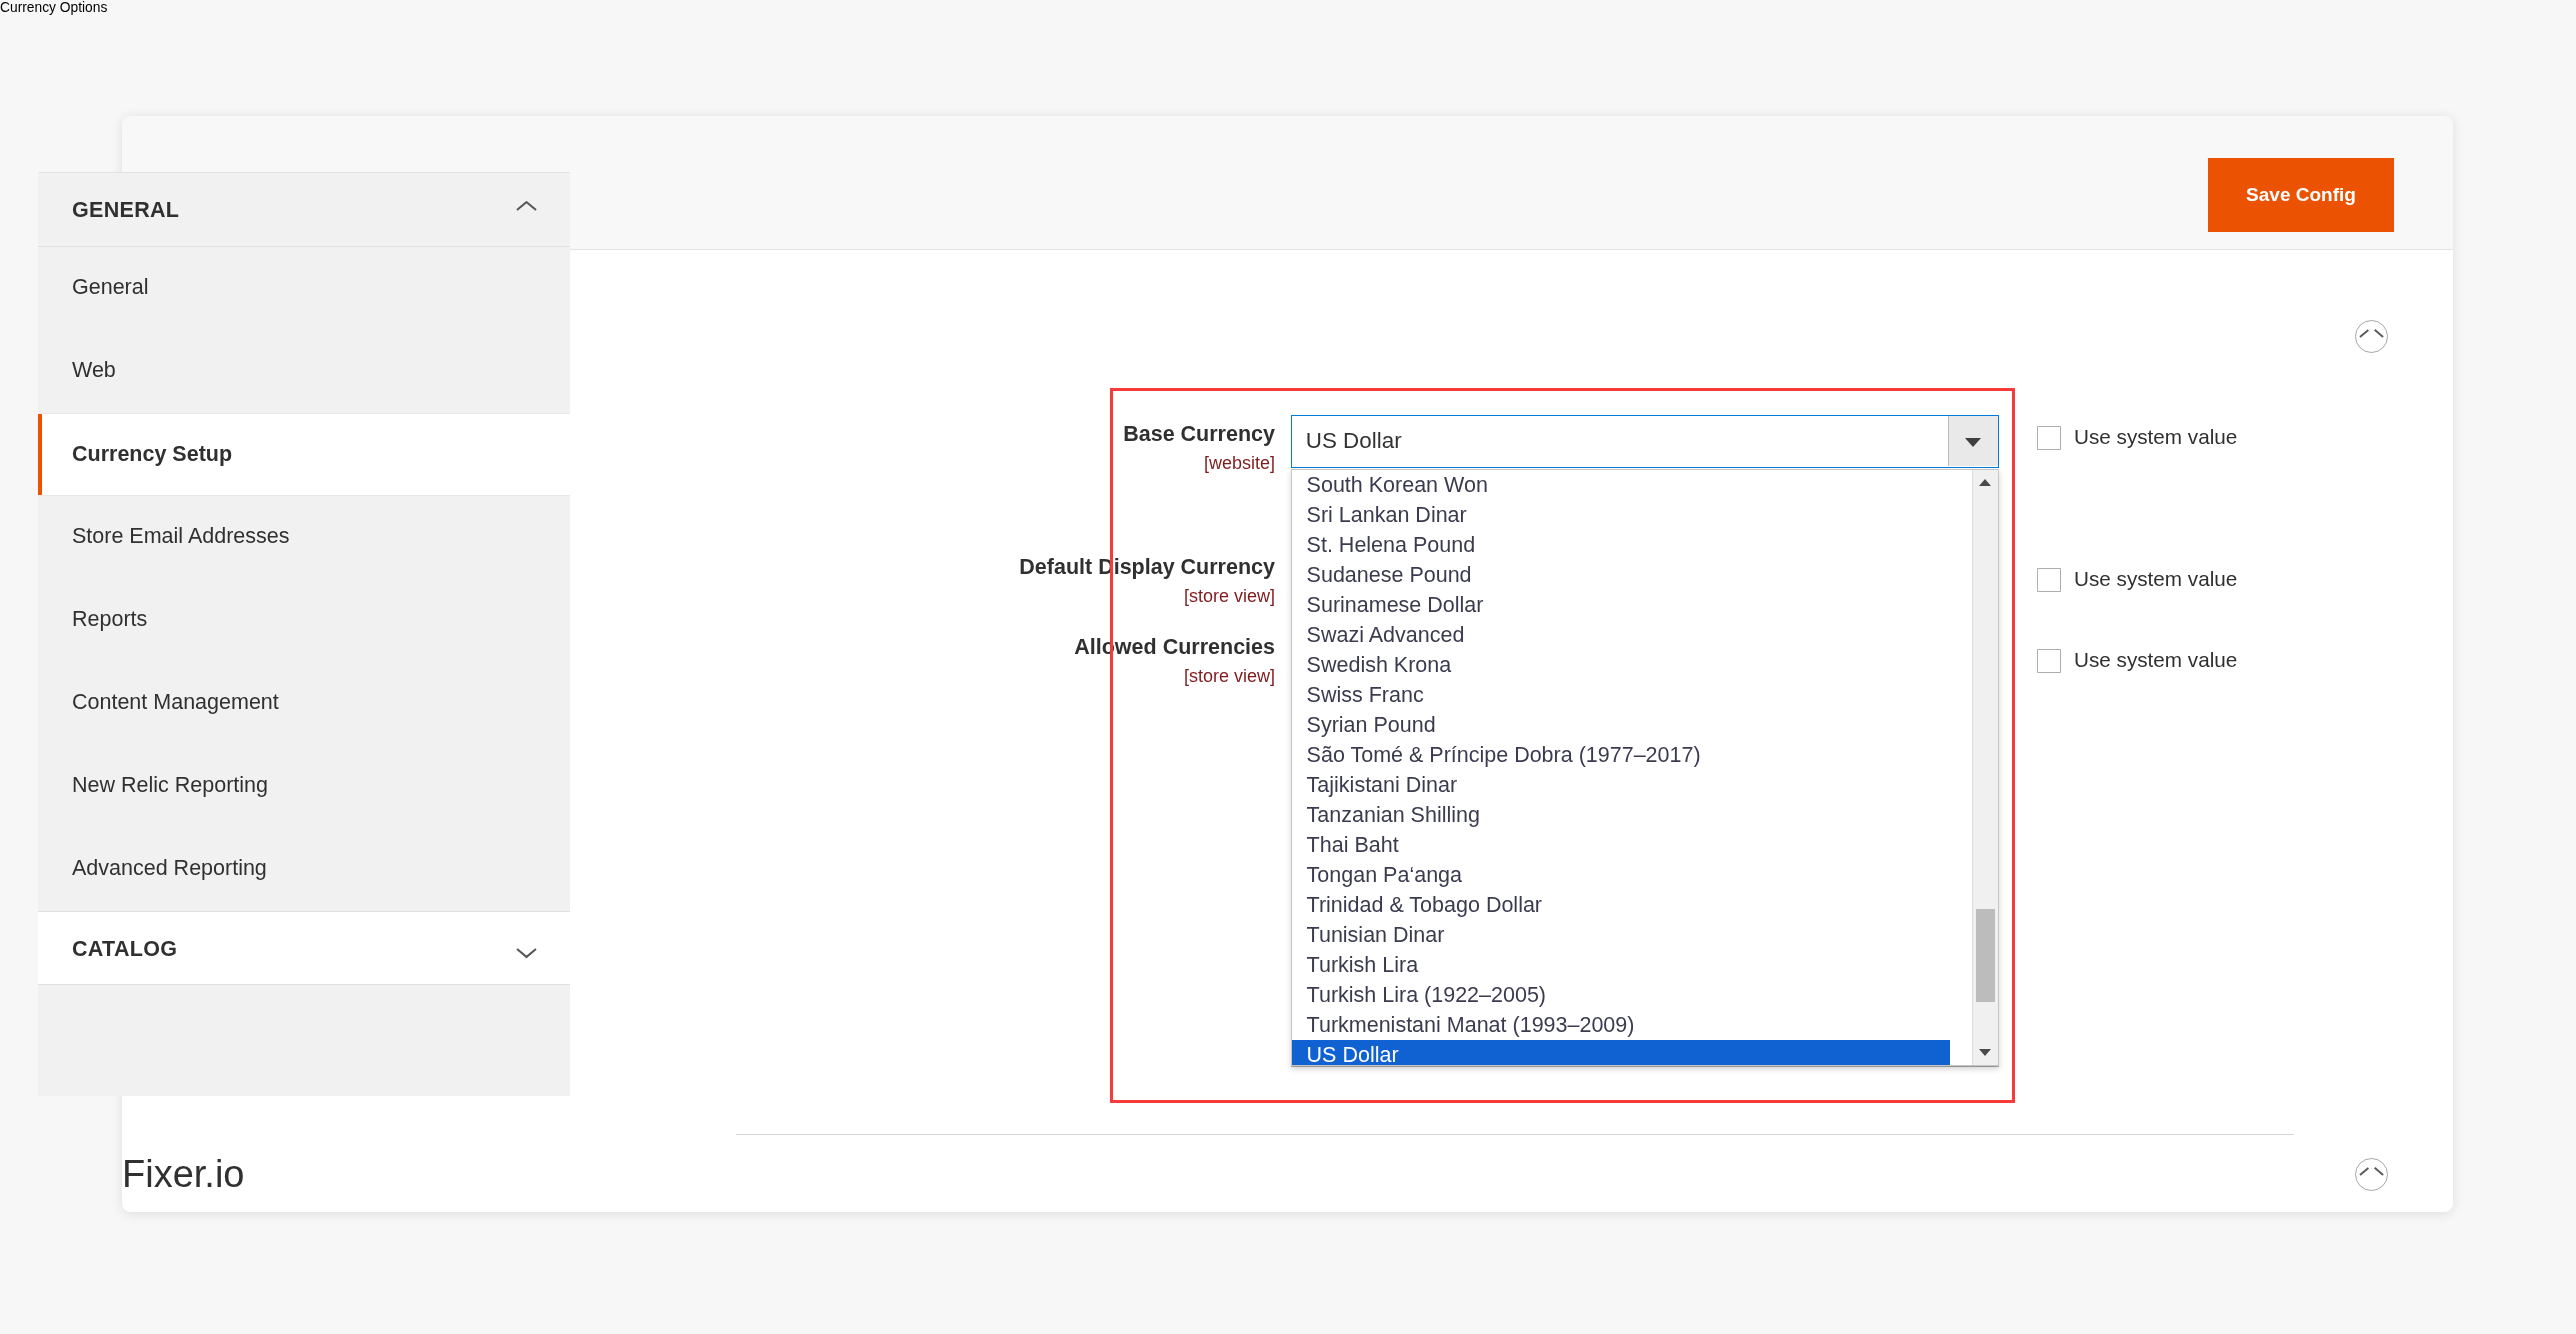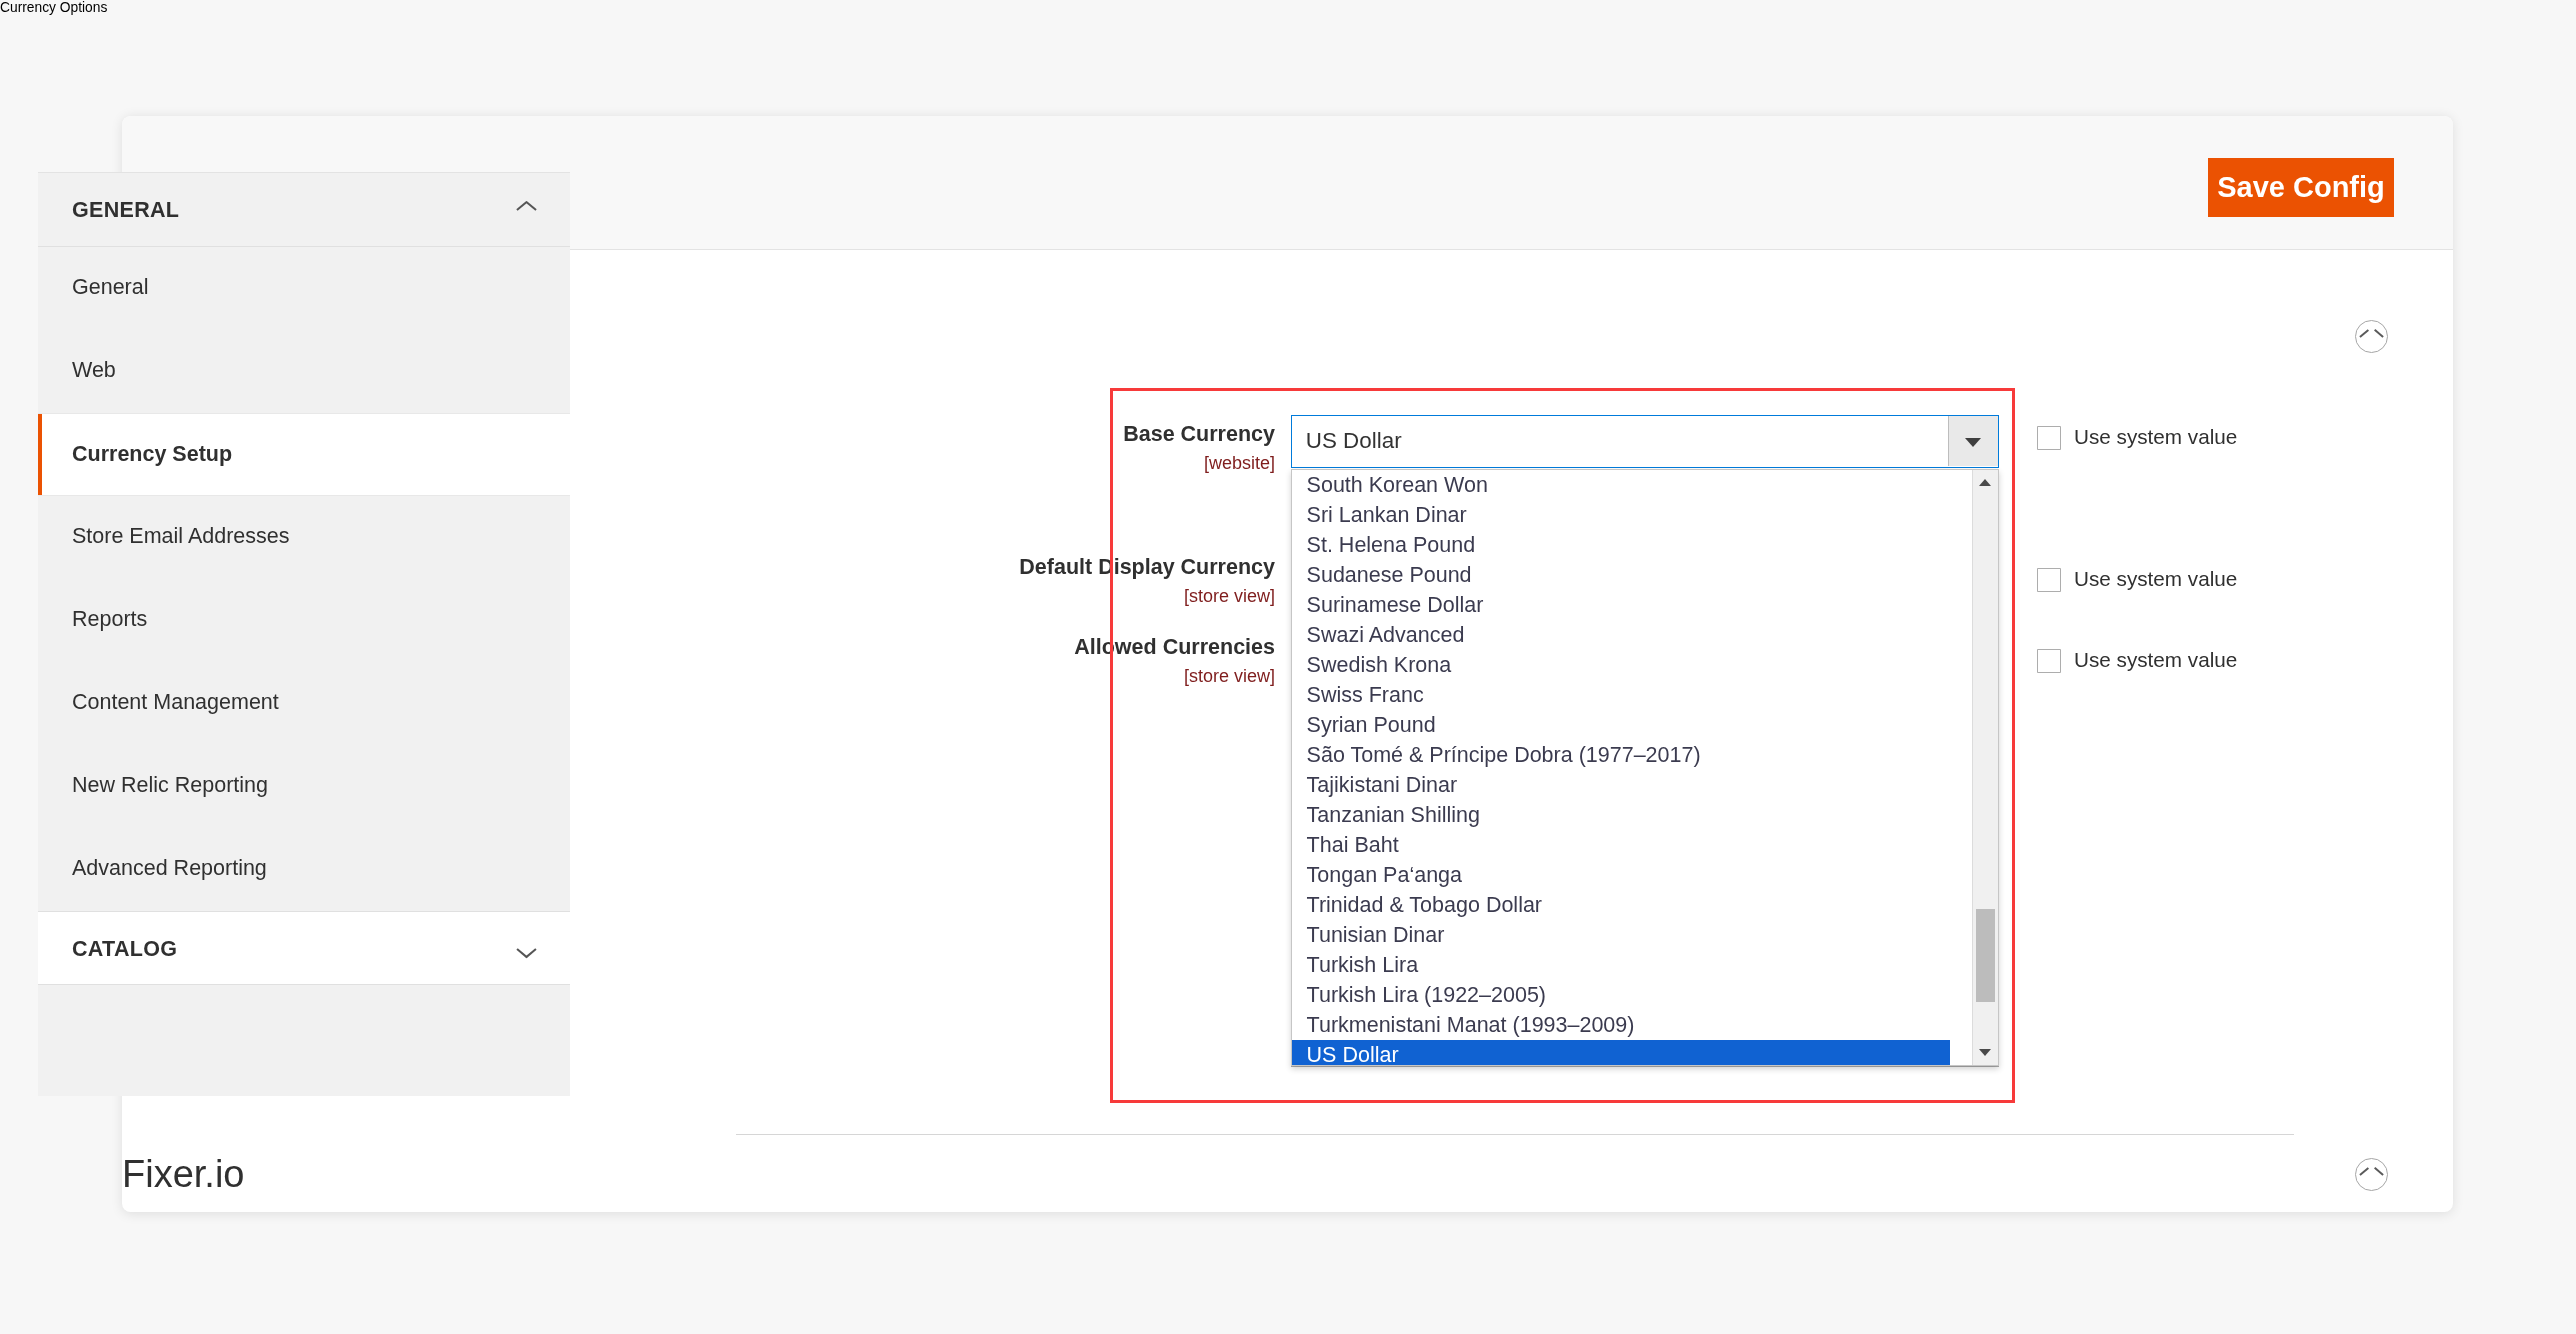--- a/index.html
+++ b/index.html
@@ -45,24 +45,24 @@
   }
   #scope-help {
     position: absolute; left: 333px; top: 172px;
     width: 33px; height: 33px; border-radius: 50%;
     background: #514943; color: #ffffff;
     font-size: 21.5px; font-weight: bold;
     text-align: center; line-height: 33px;
   }
   #save-config-btn {
     position: absolute; left: 2208px; top: 158px;
-    width: 186px; height: 59px;
+    width: 186px; height: 74px;
     background: #eb5202; color: #ffffff; border: 0;
     font-family: "Liberation Sans", sans-serif;
-    font-size: 29px; font-weight: bold;
+    font-size: 19px; font-weight: bold;
     cursor: pointer;
   }
 
   
   #sidebar {
     position: absolute; left: 38px; top: 172px;
     width: 532px; height: 924px;
     background: #f1f1f1;
     border-top: 0.9px solid #e3e3e3;
   }

